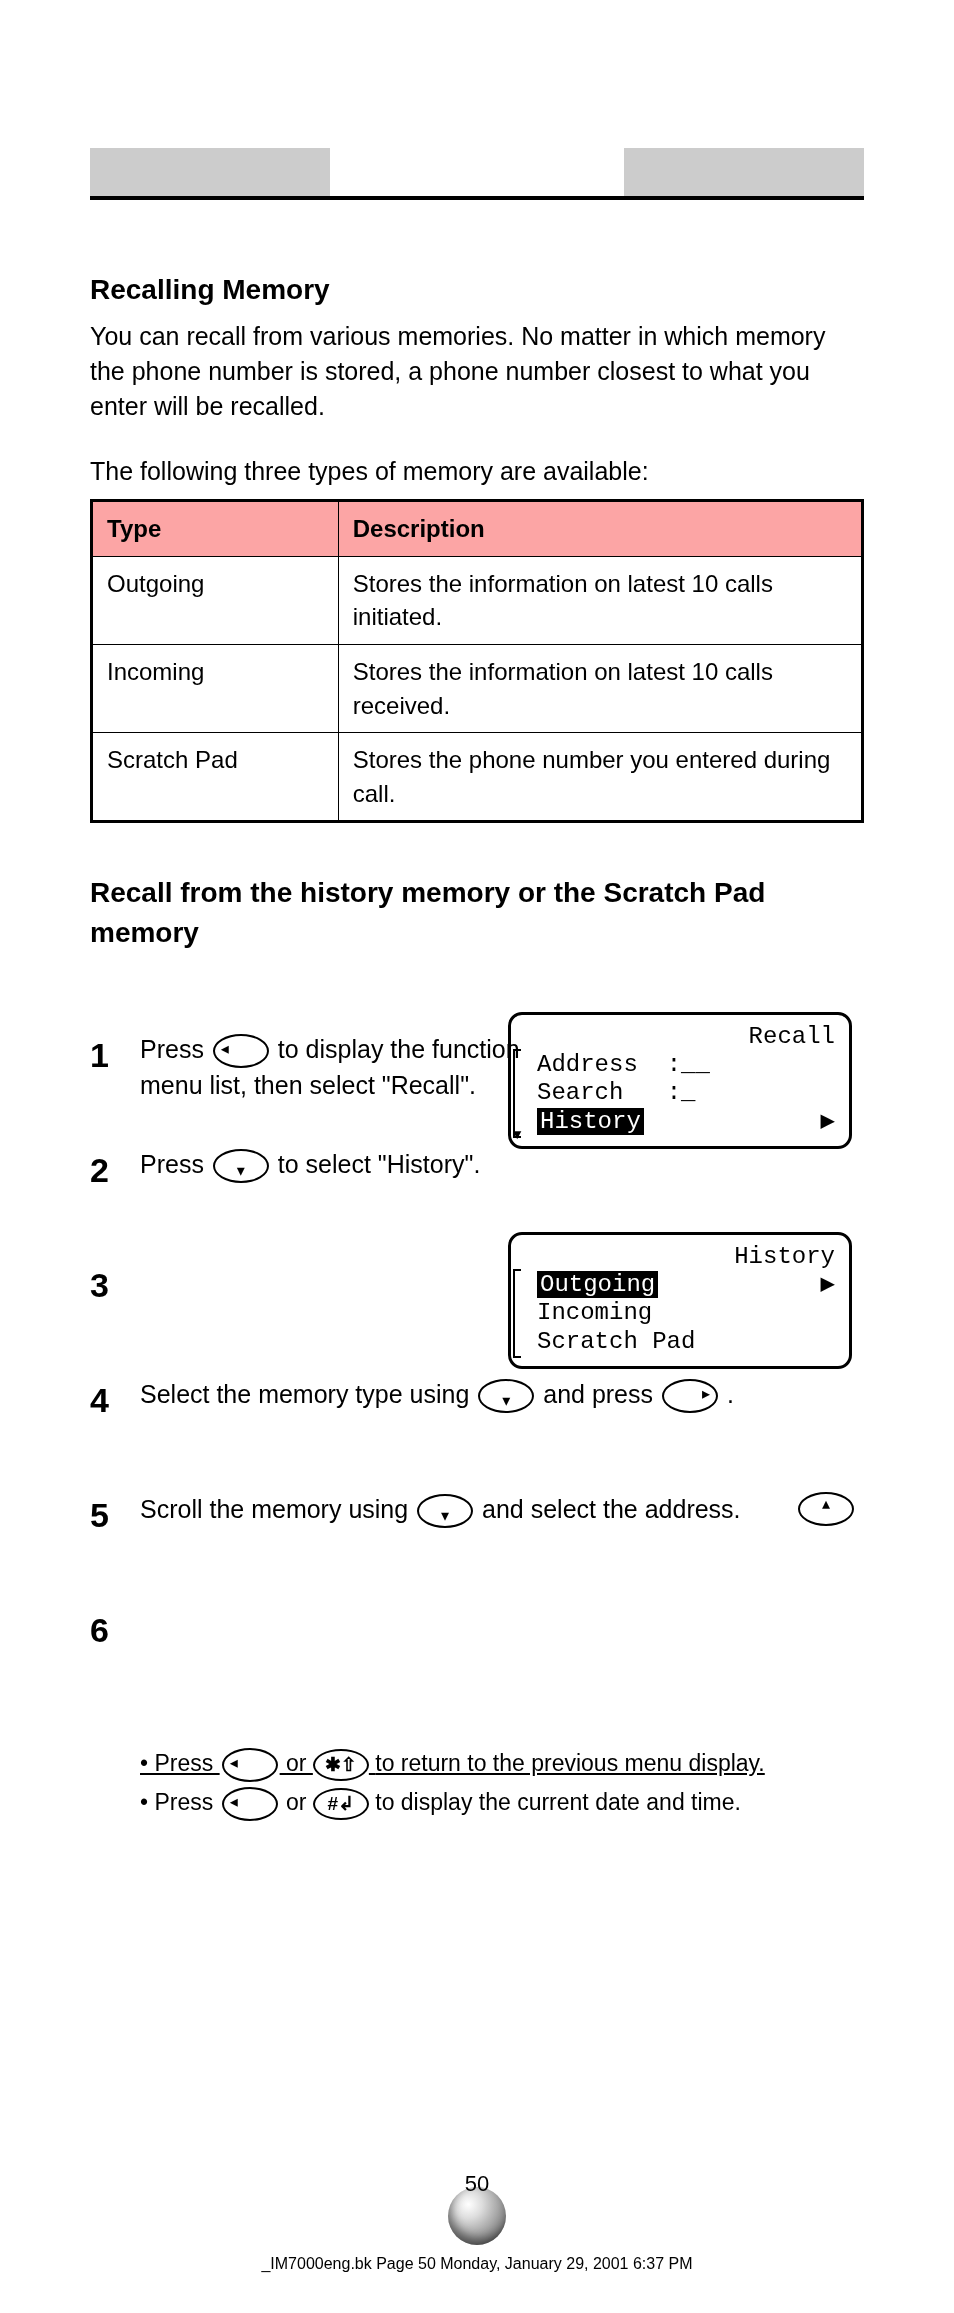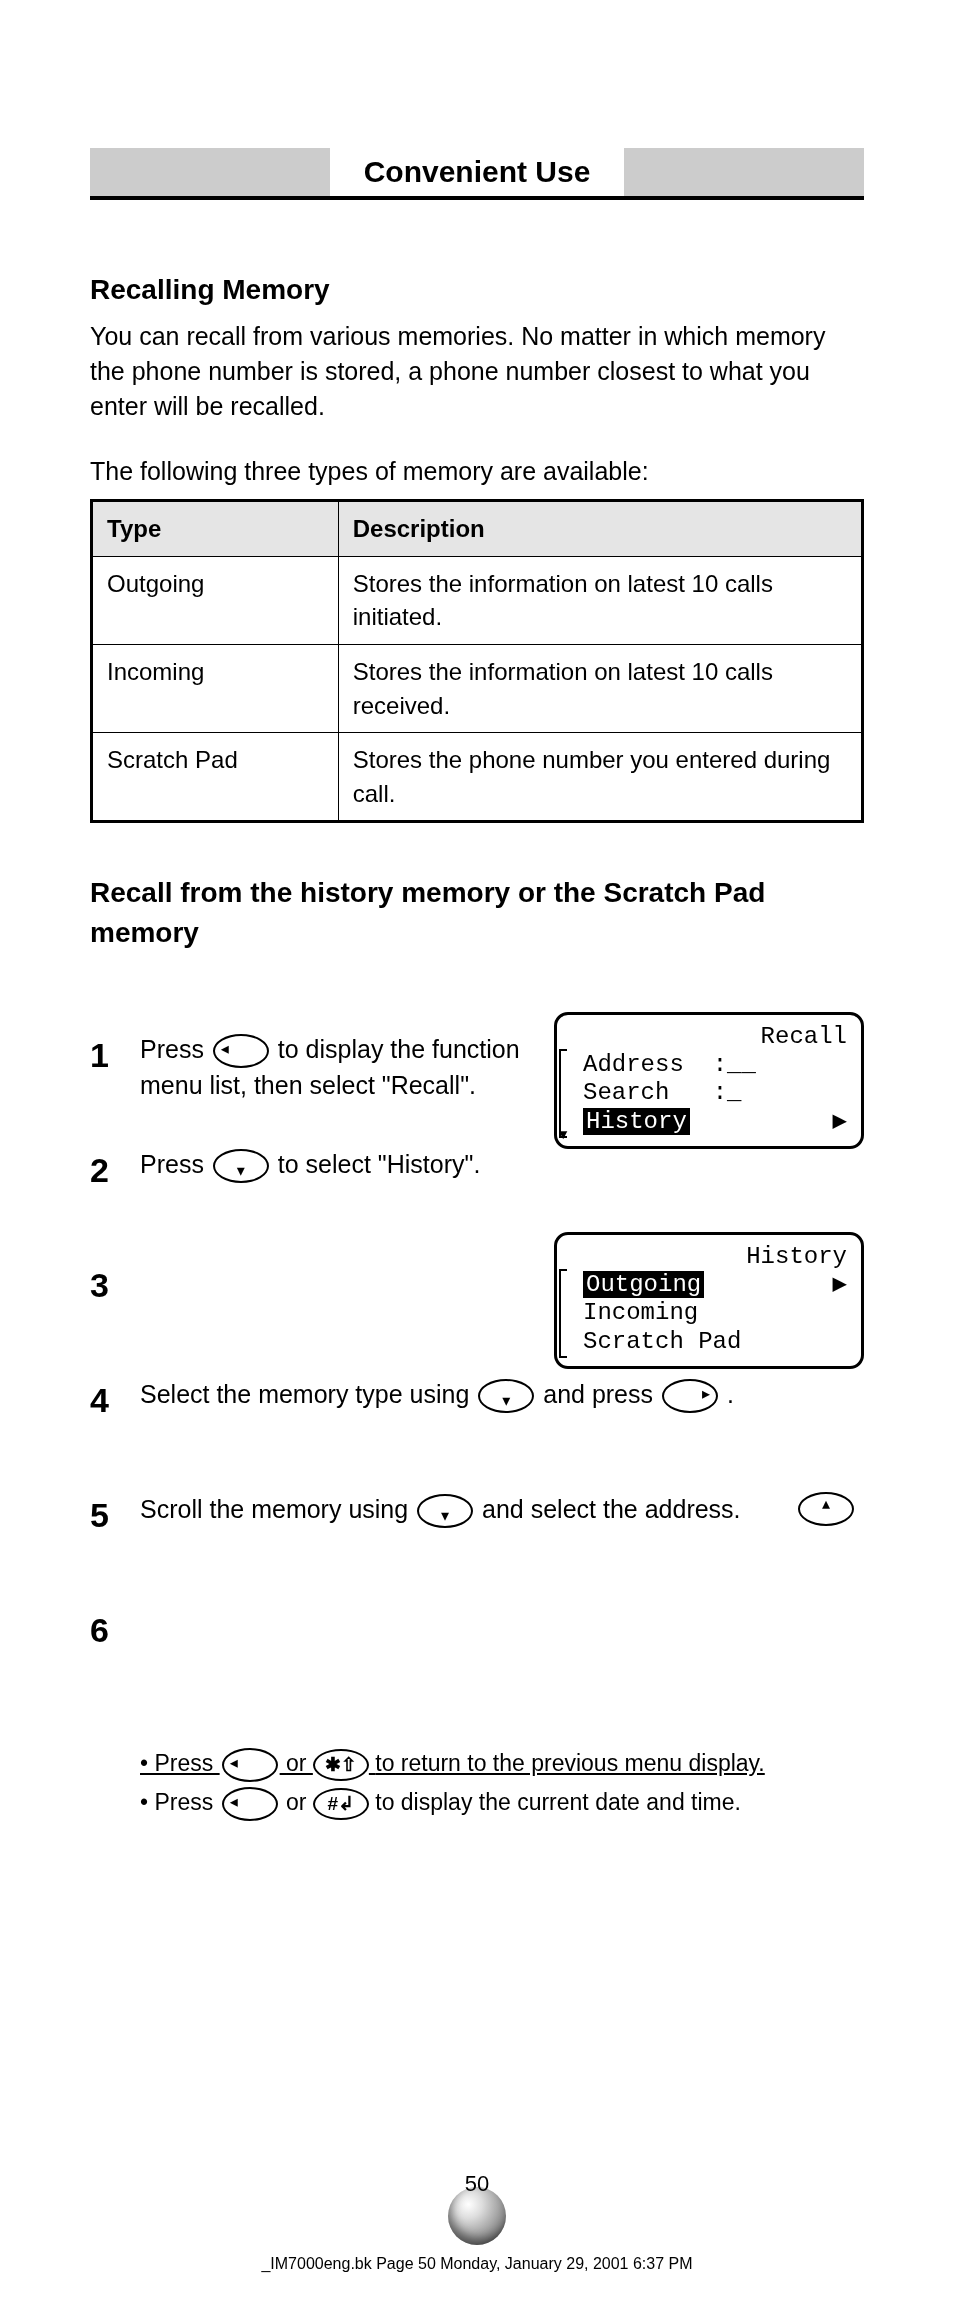--- a/index.html
+++ b/index.html
@@ -41,21 +41,21 @@
     border: 3px solid #000;
     margin-top: 10px;
   }
   table.memory th, table.memory td {
     border: 1px solid #000;
     padding: 10px 14px;
     vertical-align: top;
     font-size: 24px;
     text-align: left;
   }
-  table.memory th { background: #e5e5e5; font-weight: bold; }
+  table.memory th { background: #fca5a5; font-weight: bold; }
   table.memory th:first-child, table.memory td:first-child { width: 32%; }
 
   .steps { margin-top: 80px; }
   .step { position: relative; min-height: 100px; margin-bottom: 15px; }
   .step-num { position: absolute; left: 0; top: 0; font-size: 34px; font-weight: bold; }
   .step-body { margin-left: 50px; font-size: 25px; }
 
   .ovalbtn {
     display: inline-block;
     width: 56px; height: 34px;
@@ -101,24 +101,24 @@
     width: 22px; height: 14px;
     border: 2px solid #000;
     border-bottom: none;
     border-radius: 14px 14px 0 0;
     transform: rotate(-30deg);
     background: #000;
   }
 
   .screen {
     position: absolute;
-    right: 0;
+    right: 12px;
     border: 3px solid #000;
     border-radius: 14px;
-    width: 310px;
+    width: 344px;
     padding: 8px 10px 10px 14px;
     font-family: "Courier New", monospace;
     font-size: 24px;
     line-height: 1.18;
     background: #fff;
   }
   .screen .title-row { text-align: right; padding-right: 4px; }
   .screen .line { white-space: pre; position: relative; }
   .screen .hl {
     background: #000; color: #fff;
@@ -159,21 +159,20 @@
     background: radial-gradient(circle at 35% 30%, #fff 0%, #ddd 25%, #888 70%, #333 100%);
     box-shadow: inset 3px -6px 10px rgba(0,0,0,0.4);
   }
   .footer .fn { font-size: 16px; margin-top: 10px; }
 </style>
 </head>
 <body>
 
 <div class="page-tab">
   <div class="tab-left"></div>
-  <div class="tab-center">Convenient Use</div>
   <div class="tab-right"></div>
 </div>
 
 <div class="content">
 
   <div class="section-heading">Recalling Memory</div>
   <div class="para">You can recall from various memories.  No matter in which memory the phone number is stored, a phone number closest to what you enter will be recalled.</div>
 
   <div>The following three types of memory are available:</div>
 

